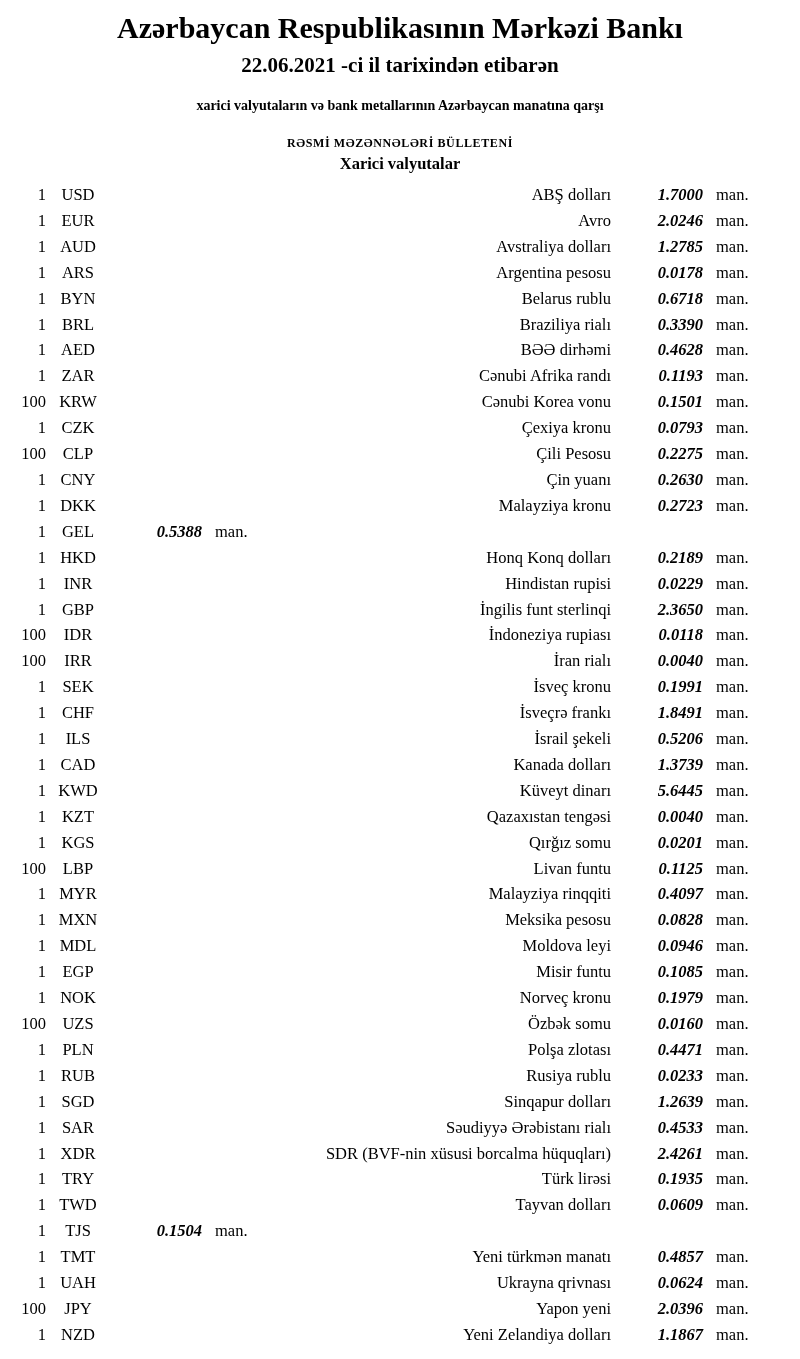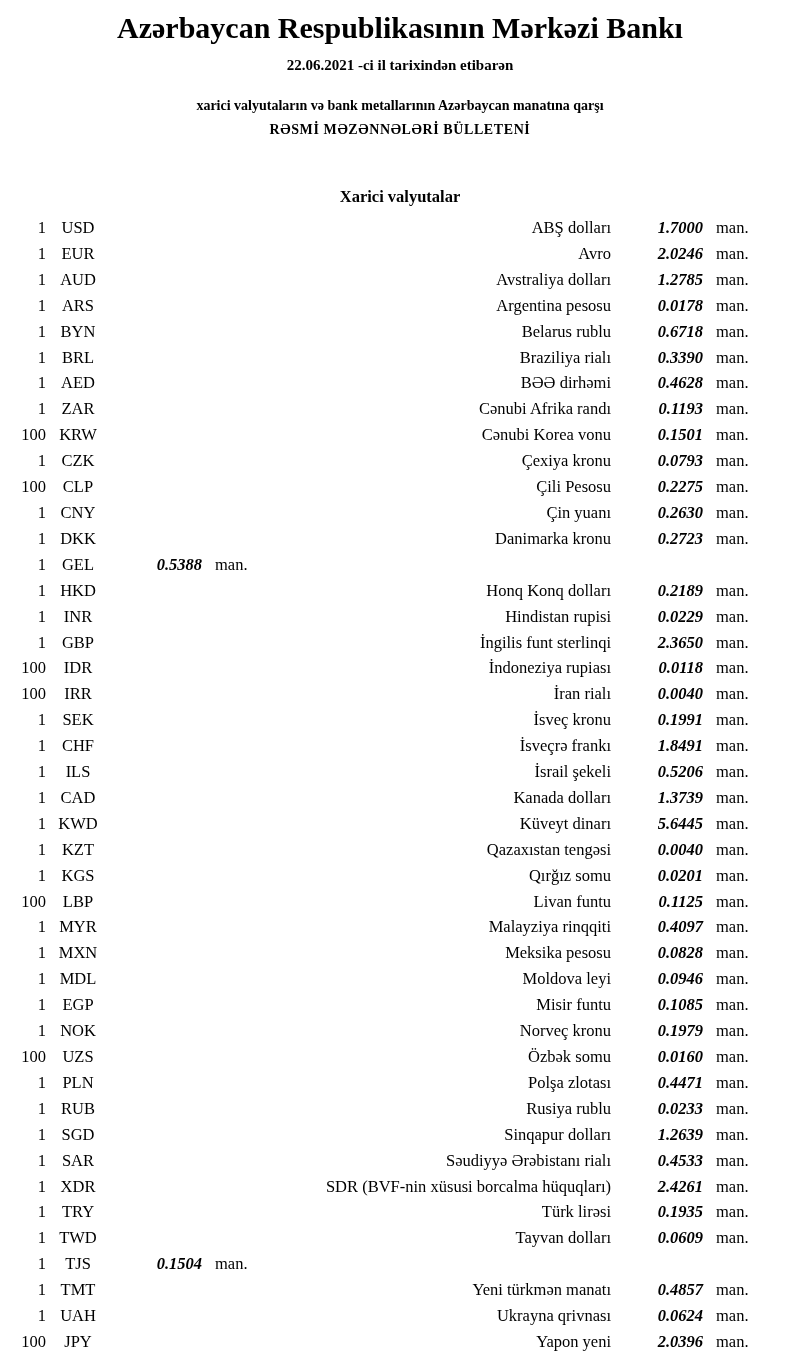--- a/index.html
+++ b/index.html
@@ -19,43 +19,42 @@
   .header {
     text-align: center;
   }
   .doc-title {
     font-size: 30px;
     font-weight: bold;
     line-height: 28px;
     margin-top: 4px;
   }
   .doc-date-line {
-    font-size: 15px;
+    font-size: 21px;
     font-weight: bold;
     line-height: 20px;
     margin-top: 13px;
   }
   .doc-subject-line {
     font-size: 14px;
     font-weight: bold;
     line-height: 22px;
     margin-top: 20px;
   }
   .doc-bulletin-line {
-    font-size: 14px;
+    font-size: 12px;
     font-weight: bold;
     letter-spacing: 0.6px;
     line-height: 22px;
-    margin-top: 2px;
+    margin-top: 15px;
   }
   .section-title {
     text-align: center;
     font-size: 16.5px;
     font-weight: bold;
-    margin-top: 46px;
     margin-bottom: 8px;
   }
   .rates-table {
     width: 800px;
     box-sizing: border-box;
     padding-right: 28px;
   }
   .rate-row {
     display: flex;
     align-items: baseline;
@@ -187,21 +186,21 @@
       <div class="rate-row">
         <span class="col-nominal">1</span>
         <span class="col-code">CNY</span>
         <span class="col-name">Çin yuanı</span>
         <span class="col-rate">0.2630</span>
         <span class="col-unit">man.</span>
       </div>
       <div class="rate-row">
         <span class="col-nominal">1</span>
         <span class="col-code">DKK</span>
-        <span class="col-name">Danimarka kronu</span>
+        <span class="col-name">Malayziya kronu</span>
         <span class="col-rate">0.2723</span>
         <span class="col-unit">man.</span>
       </div>
       <div class="rate-row">
         <span class="col-nominal">1</span>
         <span class="col-code">GEL</span>
         <span class="col-rate">0.5388</span>
         <span class="col-unit">man.</span>
       </div>
       <div class="rate-row">

